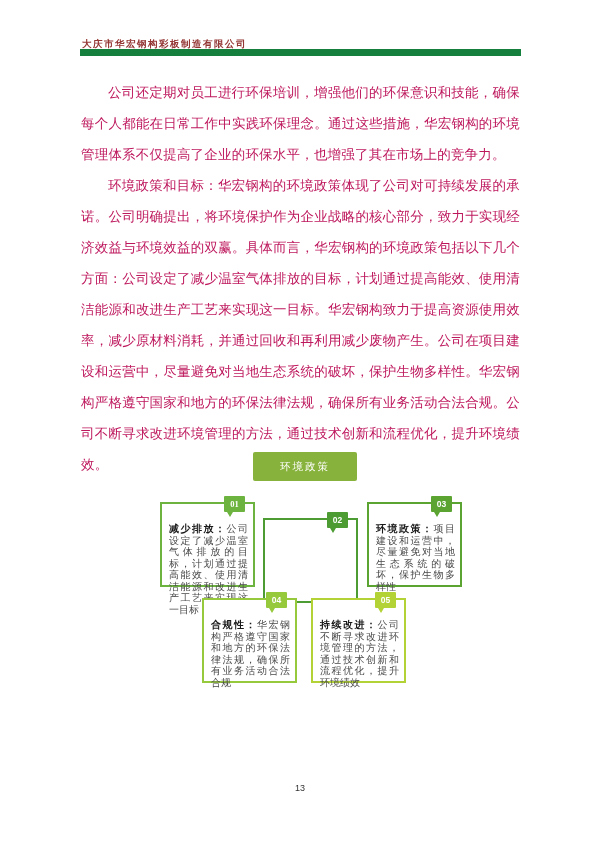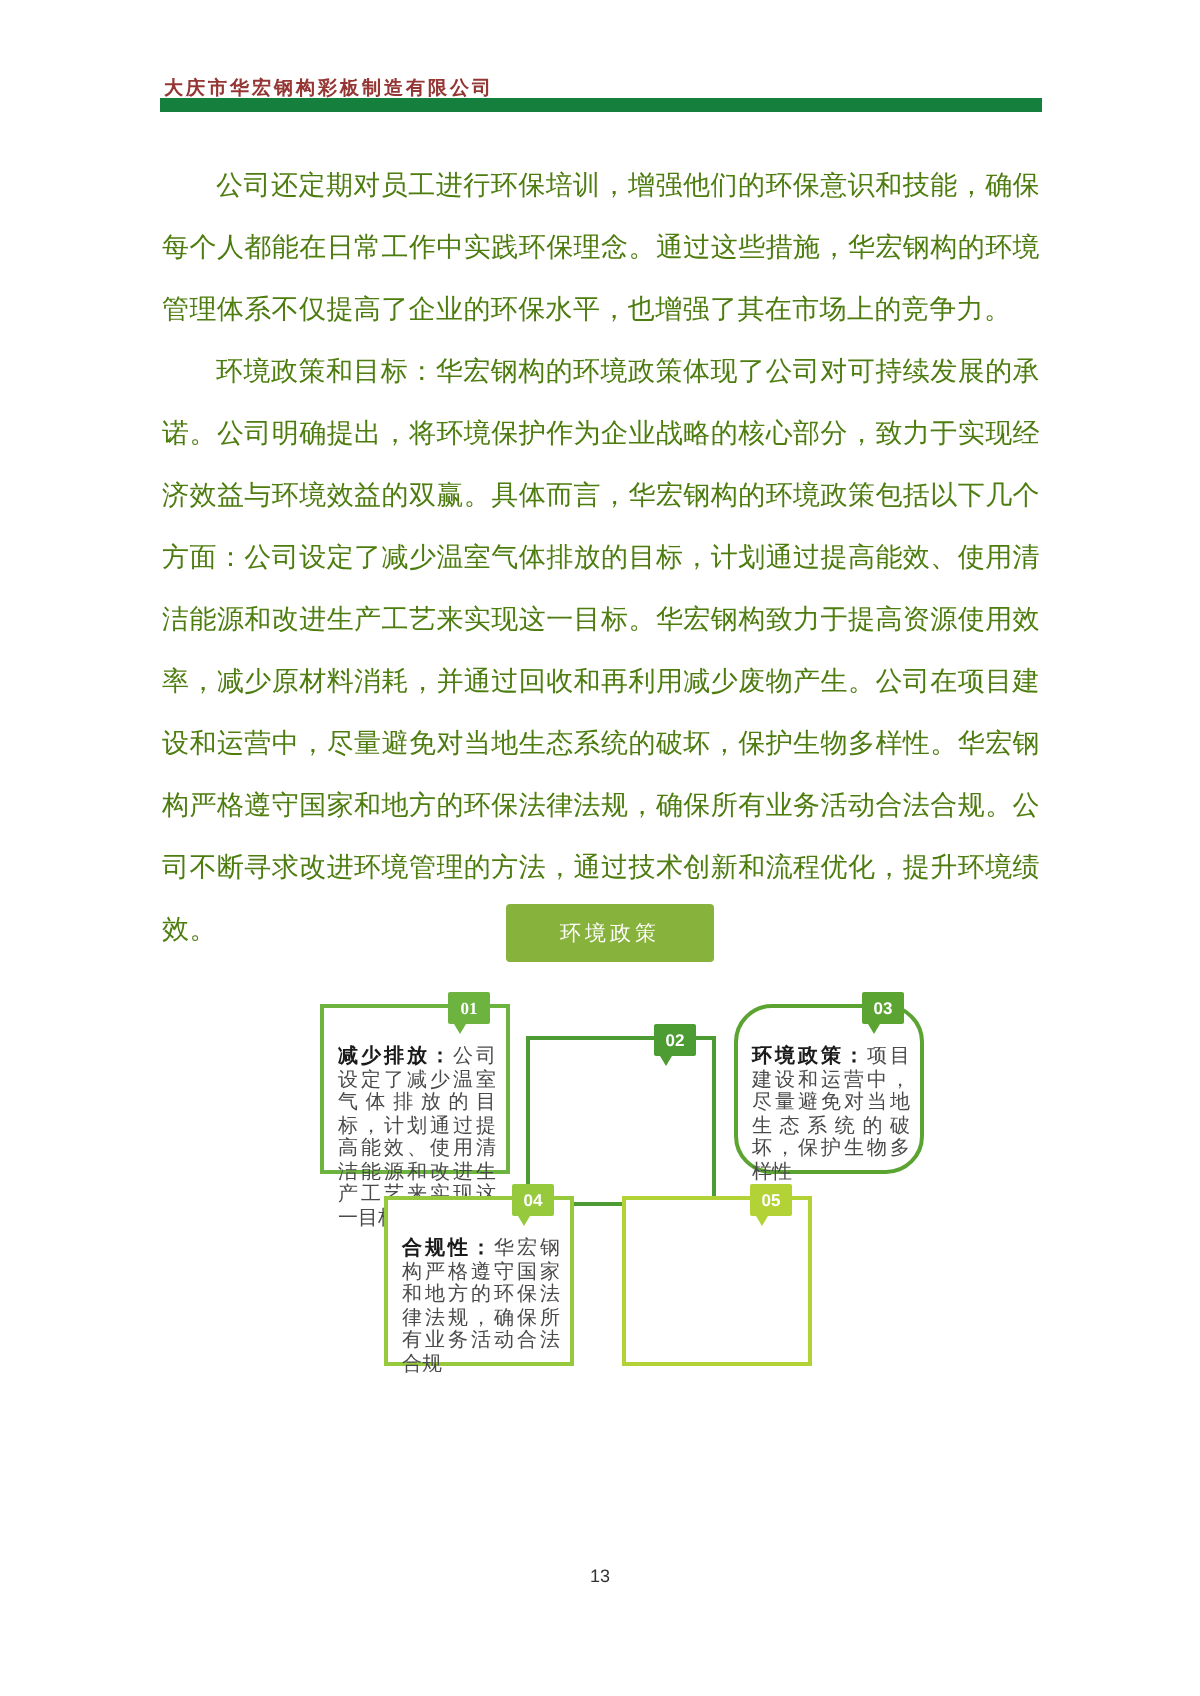--- a/index.html
+++ b/index.html
@@ -18,21 +18,21 @@
     border-bottom: 7px solid #15803d;
   }
   .doc-header .company {
     font-family: "Liberation Serif", "DejaVu Serif", serif;
     font-size: 9.5px; letter-spacing: 1.5px; font-weight: bold;
     position: absolute; left: 2px; top: 2px; white-space: nowrap;
   }
   
   .content {
     position: absolute; left: 81px; top: 77px; width: 439px;
-    color: #4d7c0f;
+    color: #be185d;
   }
   .content p {
     font-size: 13.5px; line-height: 31px;
     text-indent: 2em; text-align: justify; text-justify: inter-ideograph;
     letter-spacing: 0.2px;
   }
   
   .diagram { position: absolute; left: 0; top: 0; width: 600px; height: 848px; pointer-events: none; }
   .diagram-title {
     position: absolute; left: 253px; top: 452px; width: 104px; height: 29px;
@@ -57,21 +57,21 @@
     border-radius: 1px;
   }
   .num-tab .notch {
     position: absolute; left: 3px; top: 16px; width: 0; height: 0;
     border-left: 3px solid transparent; border-right: 3px solid transparent;
     border-top: 5px solid #6cb33f;
   }
   .b1 { left: 160px; top: 502px; }
   .b2 { left: 263px; top: 502px; }
   .b3 { left: 367px; top: 502px; }
-  .b4 { left: 192px; top: 598px; }
+  .b4 { left: 202px; top: 598px; }
   .b5 { left: 311px; top: 598px; }
   
   .page-number {
     position: absolute; left: 0; right: 0; top: 783px;
     text-align: center; font-size: 9px; color: #333333;
   }
 </style>
 </head>
 <body>
 
@@ -98,40 +98,41 @@
       <p class="box-text"><b>减少排放：</b><span>公司设定了减少温室气体排放的目标，计划通过提高能效、使用清洁能源和改进生产工艺来实现这一目标</span></p>
     </div>
 
     <div class="policy-box b2" style="border-color: rgb(76, 155, 51); margin-top: 16px;">
       <div class="num-tab" style="background-color: rgb(76, 155, 51);">
         <span>02</span>
         <i class="notch" style="border-top-color: rgb(76, 155, 51);"></i>
       </div>
     </div>
 
-    <div class="policy-box b3" style="border-color: rgb(91, 164, 50); border-radius: 19px;">
+    <div class="policy-box b3" style="border-color: rgb(91, 164, 50);">
       <div class="num-tab" style="background-color: rgb(91, 164, 50);">
         <span>03</span>
         <i class="notch" style="border-top-color: rgb(91, 164, 50);"></i>
       </div>
       <p class="box-text"><b>环境政策：</b><span>项目建设和运营中，尽量避免对当地生态系统的破坏，保护生物多样性</span></p>
     </div>
 
     <div class="policy-box b4" style="border-color: rgb(151, 201, 61);">
       <div class="num-tab" style="background-color: rgb(151, 201, 61);">
         <span>04</span>
         <i class="notch" style="border-top-color: rgb(151, 201, 61);"></i>
       </div>
       <p class="box-text"><b>合规性：</b><span>华宏钢构严格遵守国家和地方的环保法律法规，确保所有业务活动合法合规</span></p>
     </div>
 
     <div class="policy-box b5" style="border-color: rgb(178, 210, 53);">
       <div class="num-tab" style="background-color: rgb(178, 210, 53);">
         <span>05</span>
         <i class="notch" style="border-top-color: rgb(178, 210, 53);"></i>
       </div>
+      <p class="box-text"><b>持续改进：</b><span>公司不断寻求改进环境管理的方法，通过技术创新和流程优化，提升环境绩效</span></p>
     </div>
 
   </div>
 
   <div class="page-number">13</div>
 
 </div>
 
 </body></html>

